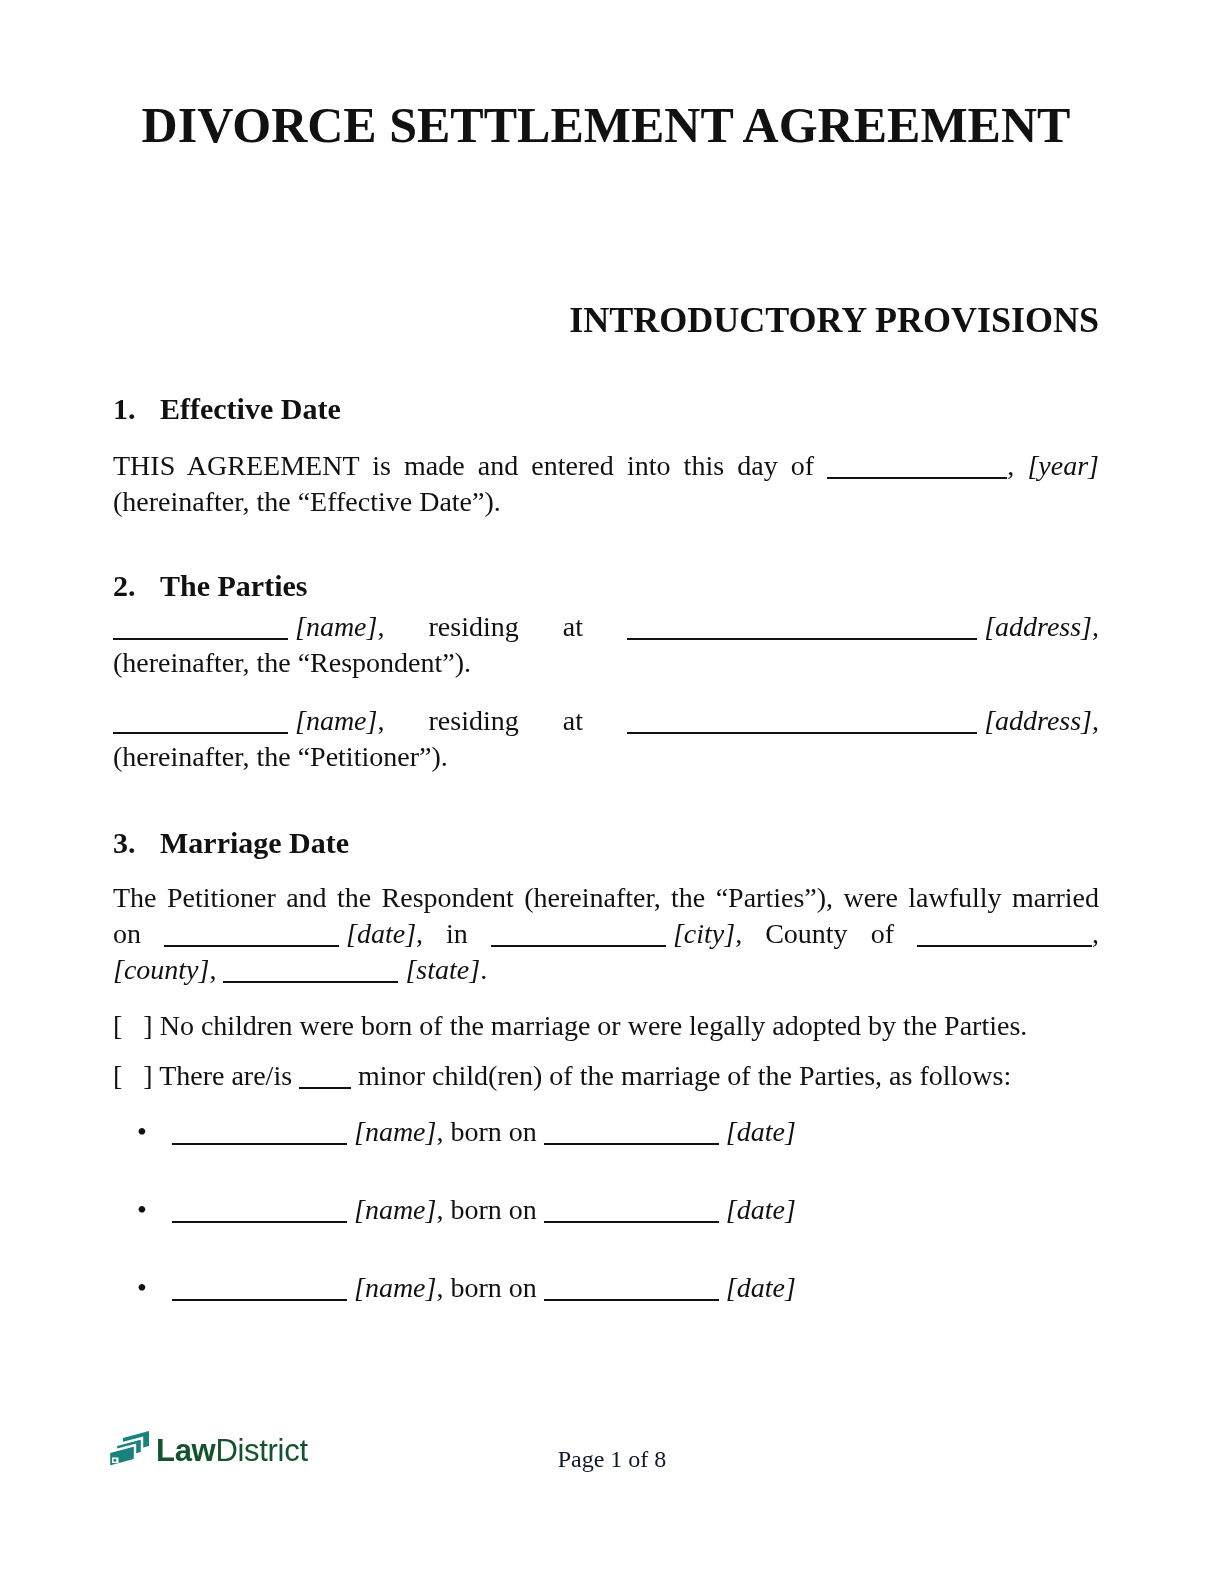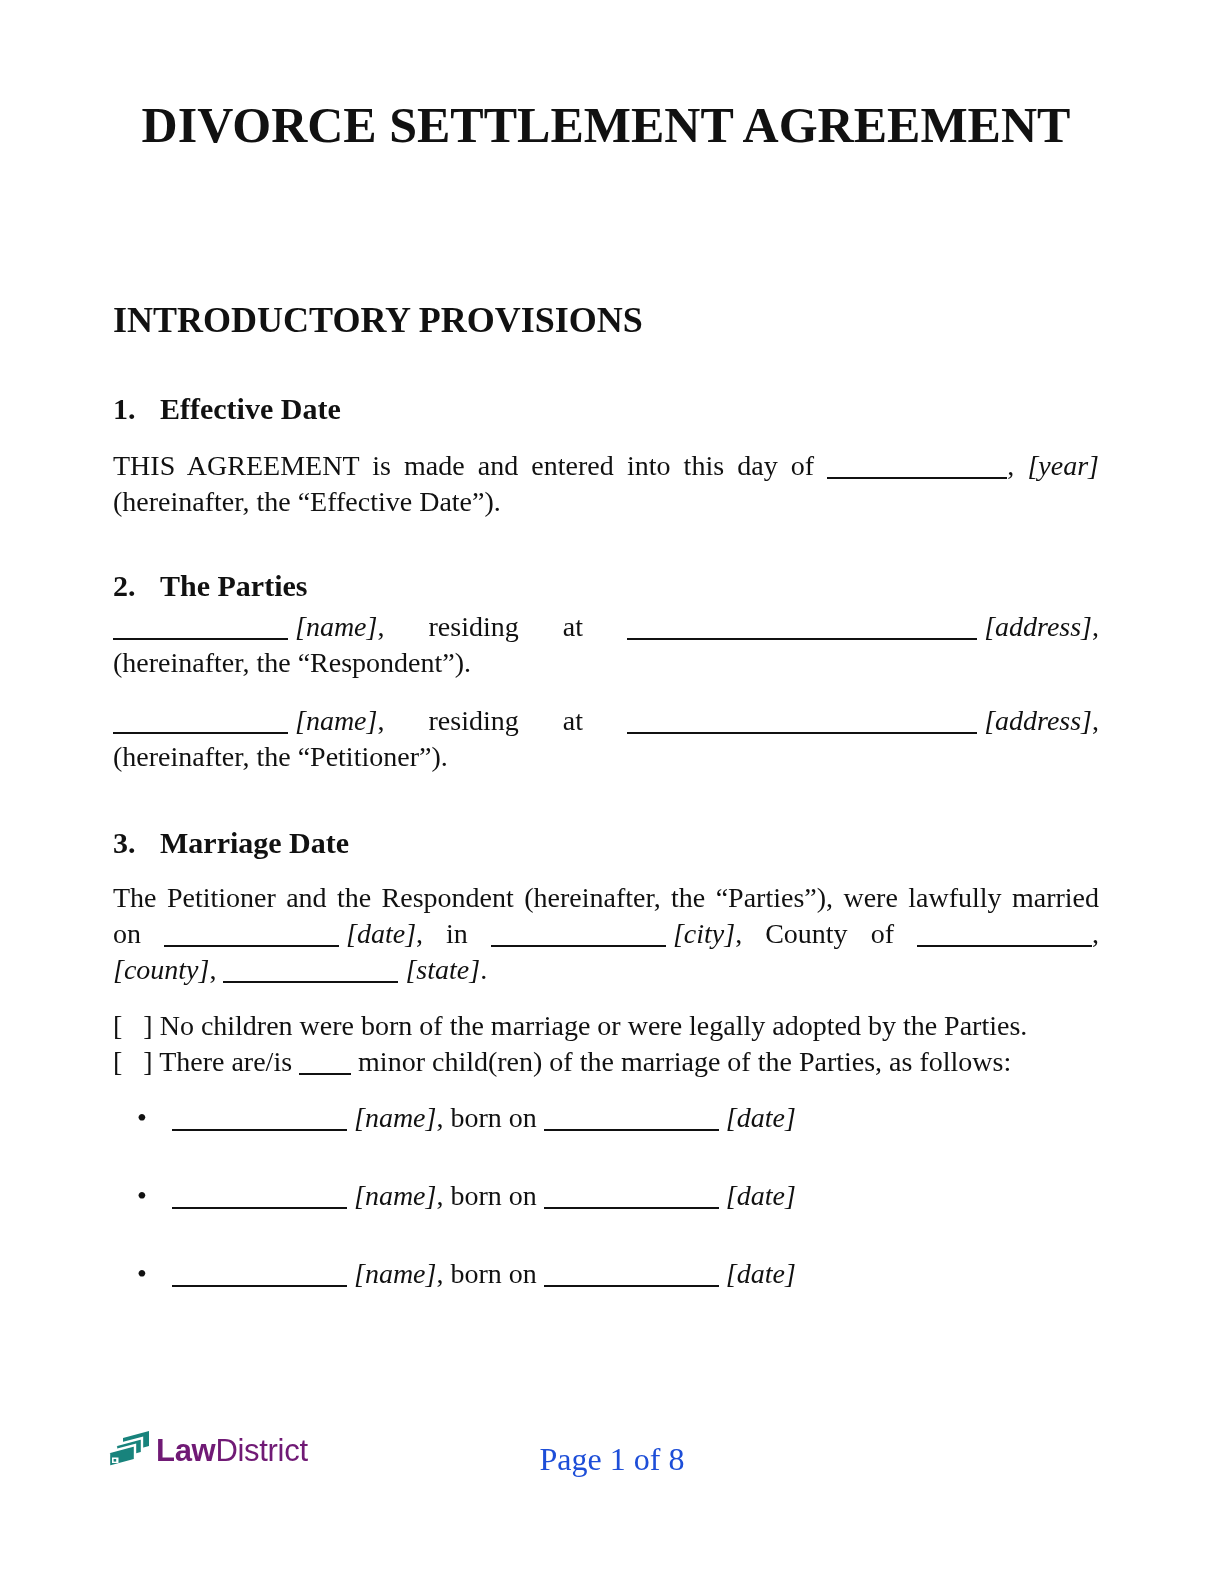--- a/index.html
+++ b/index.html
@@ -8,49 +8,49 @@
     font-family:"Liberation Serif","DejaVu Serif",serif; color:#111;
     overflow:hidden;
   }
   .content {
     position:absolute; left:113px; top:0; width:986px; padding-top:98px;
   }
   .title {
     margin:0; font-size:50px; line-height:55px; font-weight:bold;
     text-align:center; letter-spacing:0px; white-space:nowrap;
   }
-  .intro { margin:146px 0 0 0; font-size:36px; line-height:42px; font-weight:bold; }
+  .intro { margin:146px 0 0 0; font-size:36px; line-height:42px; font-weight:bold;text-align:right; }
   .sec   { margin:0; font-size:30px; line-height:35px; font-weight:bold; }
   .num   { display:inline-block; width:47px; }
   .check { font-weight:normal; font-style:italic; font-size:26px; margin-left:16px; }
   .para  { margin:0; font-size:28px; line-height:36px; text-align:justify; }
   .para.nojust { text-align:left; }
-  .mt6{margin-top:6px}.mt14{}.mt20{margin-top:20px}
+  .mt6{margin-top:6px}.mt14{margin-top:14px}.mt20{margin-top:20px}
   .mt22{margin-top:22px}.mt42{margin-top:42px}.mt48{margin-top:48px}.mt50{margin-top:50px}
   .blank {
     display:inline-block; height:6px; margin-bottom:-4px;
     border-bottom:2px solid #111; vertical-align:baseline;
   }
   .bl-180{width:180px}.bl-175{width:175px}.bl-350{width:350px}.bl-52{width:52px}
   .blank + .ph { margin-left:7px; }
   .ph { font-style:italic; }
   .cb { white-space:pre; }
   .marker { display:inline-block; width:59px; padding-left:24px; box-sizing:border-box; }
   .footer-logo {
     position:absolute; left:108px; top:1430px; display:flex; align-items:center; gap:6px;
   }
   .brand {
     font-family:"Liberation Sans","DejaVu Sans",sans-serif;
-    font-size:31px; color:#701a75; letter-spacing:-0.3px; line-height:40px;
+    font-size:31px; color:#14532d; letter-spacing:-0.3px; line-height:40px;
   }
   .brand .law { font-weight:700; }
   .brand .district { font-weight:400; }
   .page-label {
     position:absolute; left:0; right:0; top:1444px; text-align:center;
-    font-size:32px; line-height:30px; color:#1d4ed8;
+    font-size:24px; line-height:30px; color:#0f172a;
   }
 </style>
 </head>
 <body>
 
 <div class="page">
   <div class="content">
 
     <h1 class="title">DIVORCE SETTLEMENT AGREEMENT</h1>
 

